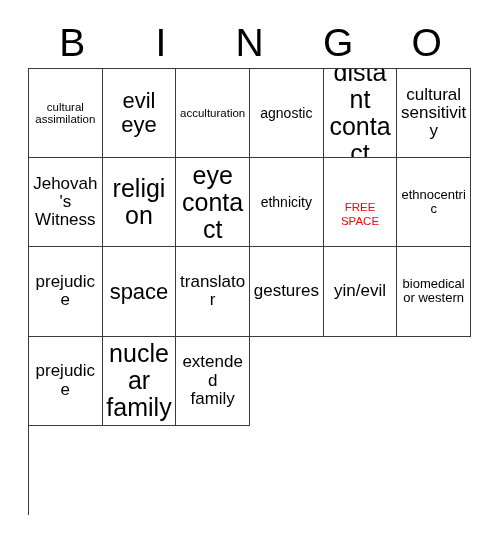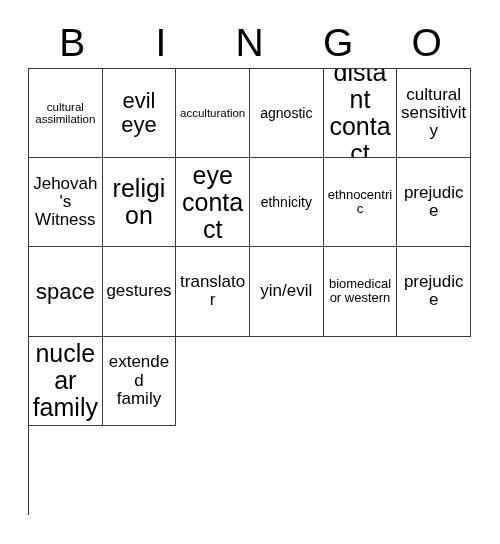--- a/index.html
+++ b/index.html
@@ -144,34 +144,38 @@
       <div class="cell fs-xl">
         <span class="cell-text">religion</span>
       </div>
       <div class="cell fs-xl">
         <span class="cell-text">eye
 contact</span>
       </div>
       <div class="cell fs-lg">
         <span class="cell-text">ethnicity</span>
       </div>
+      <div class="cell fs-xs free">
+        <span class="cell-text">FREE
+SPACE</span>
+      </div>
       <div class="cell fs-sm">
         <span class="cell-text">ethnocentric</span>
       </div>
       <div class="cell fs-md">
         <span class="cell-text">prejudice</span>
       </div>
       <div class="cell fs-xxl">
         <span class="cell-text">space</span>
       </div>
       <div class="cell fs-md">
-        <span class="cell-text">gestures</span>
+        <span class="cell-text">translator</span>
       </div>
       <div class="cell fs-md">
-        <span class="cell-text">translator</span>
+        <span class="cell-text">gestures</span>
       </div>
       <div class="cell fs-md">
         <span class="cell-text">yin/evil</span>
       </div>
       <div class="cell fs-sm">
         <span class="cell-text">biomedical
 or western</span>
       </div>
       <div class="cell fs-md">
         <span class="cell-text">prejudice</span>

